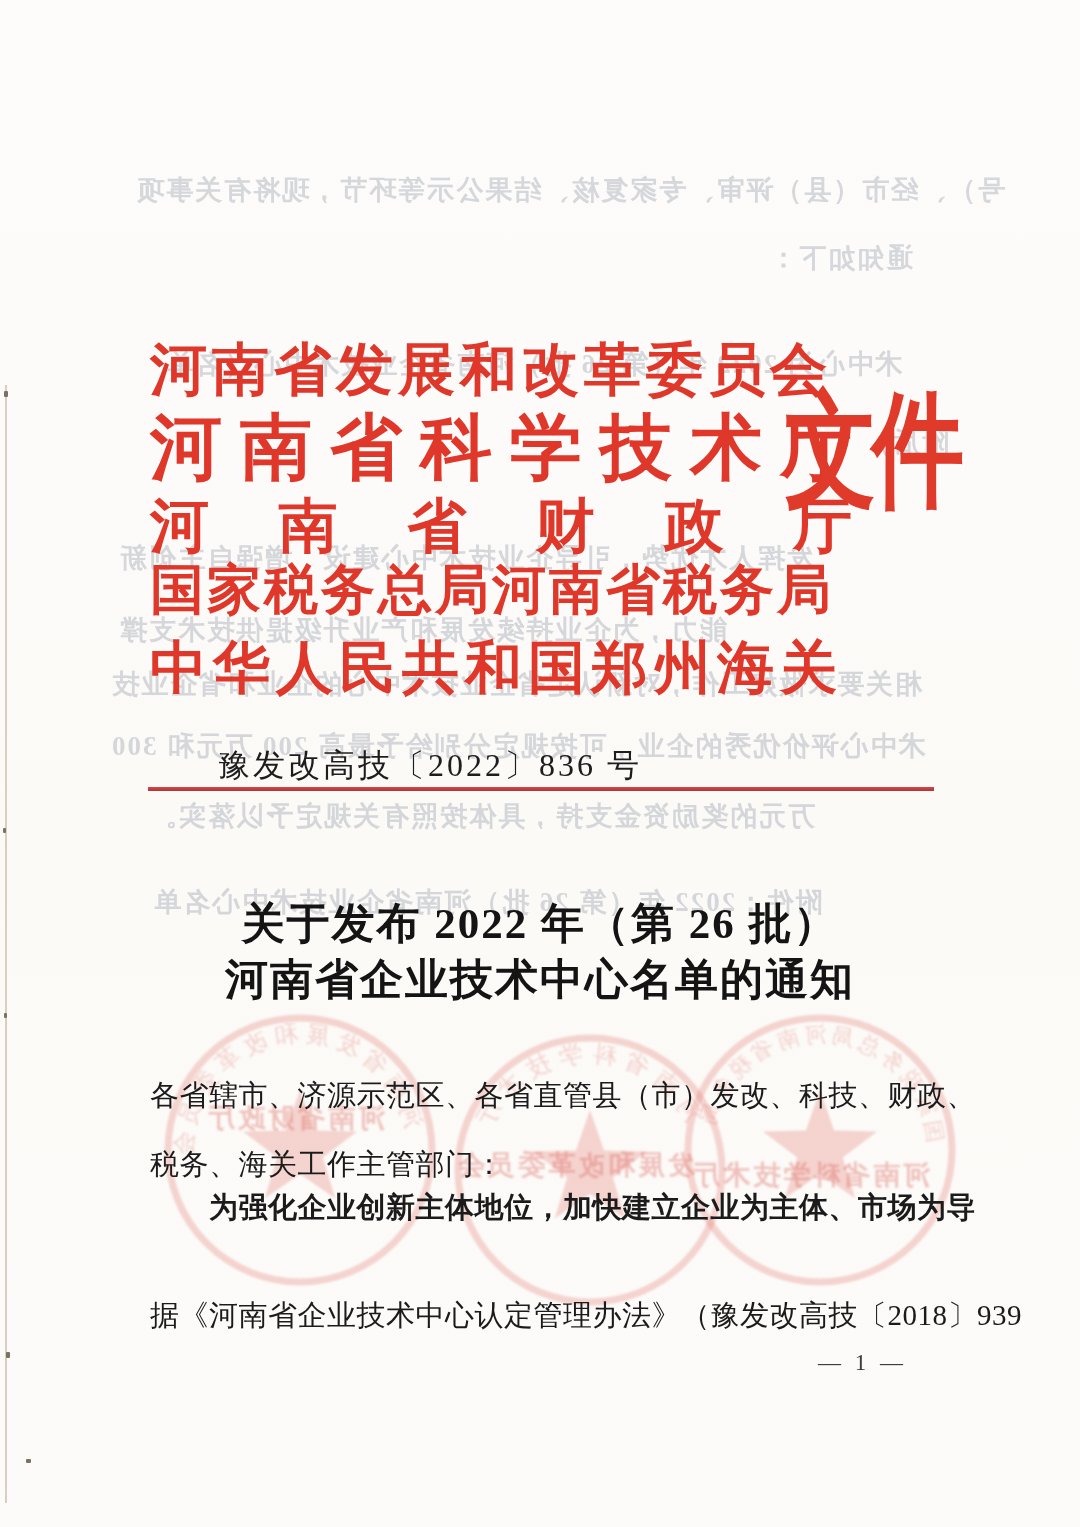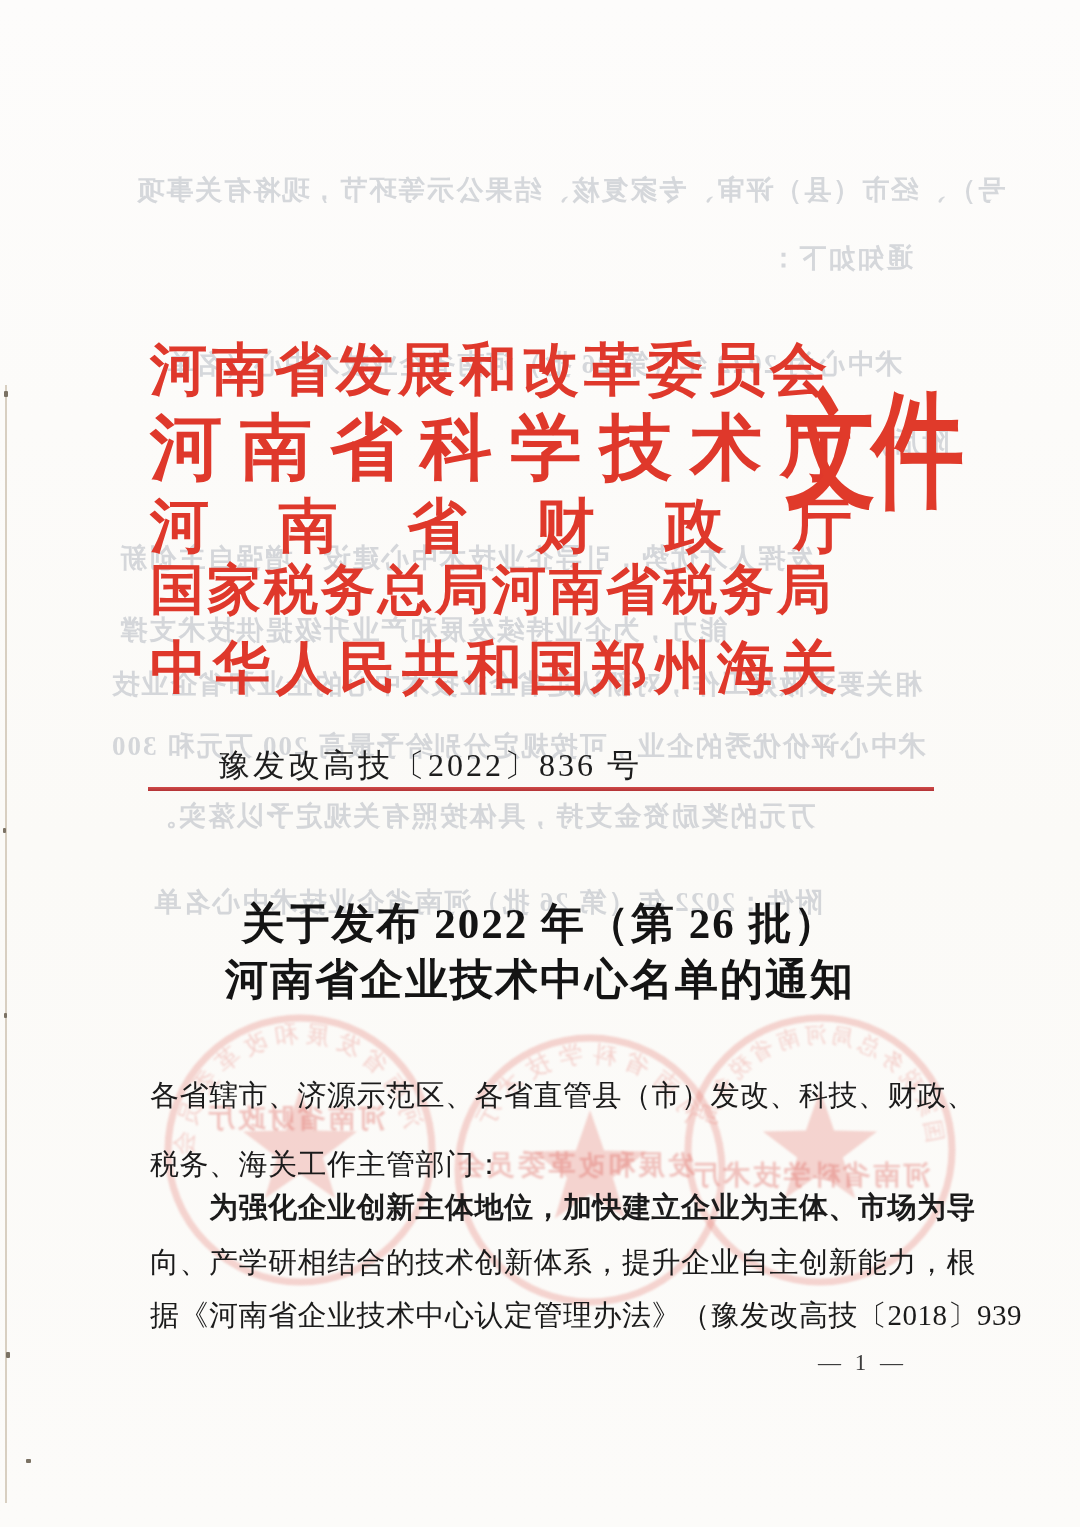--- a/index.html
+++ b/index.html
@@ -127,18 +127,17 @@
 
   <div class="doc-number">豫发改高技〔2022〕836 号</div>
   <div class="divider"></div>
 
   <div class="title-line t1">关于发布 2022 年（第 26 批）</div>
   <div class="title-line t2">河南省企业技术中心名单的通知</div>
 
   <div class="body-line" style="top:1076px;">各省辖市、济源示范区、各省直管县（市）发改、科技、财政、</div>
   <div class="body-line" style="top:1133px;margin-top:12px;">税务、海关工作主管部门：</div>
   <div class="body-line indent" style="top:1188px;font-weight:bold;">为强化企业创新主体地位，加快建立企业为主体、市场为导</div>
-  <div class="body-line" style="top:1243px;">向、产学研相结合的技术创新体系，提升企业自主创新能力，根</div>
   <div class="body-line" style="top:1296px;">据《河南省企业技术中心认定管理办法》（豫发改高技〔2018〕939</div>
 
   <div class="page-number">— 1 —</div>
 
 </div>
 
 </body></html>

